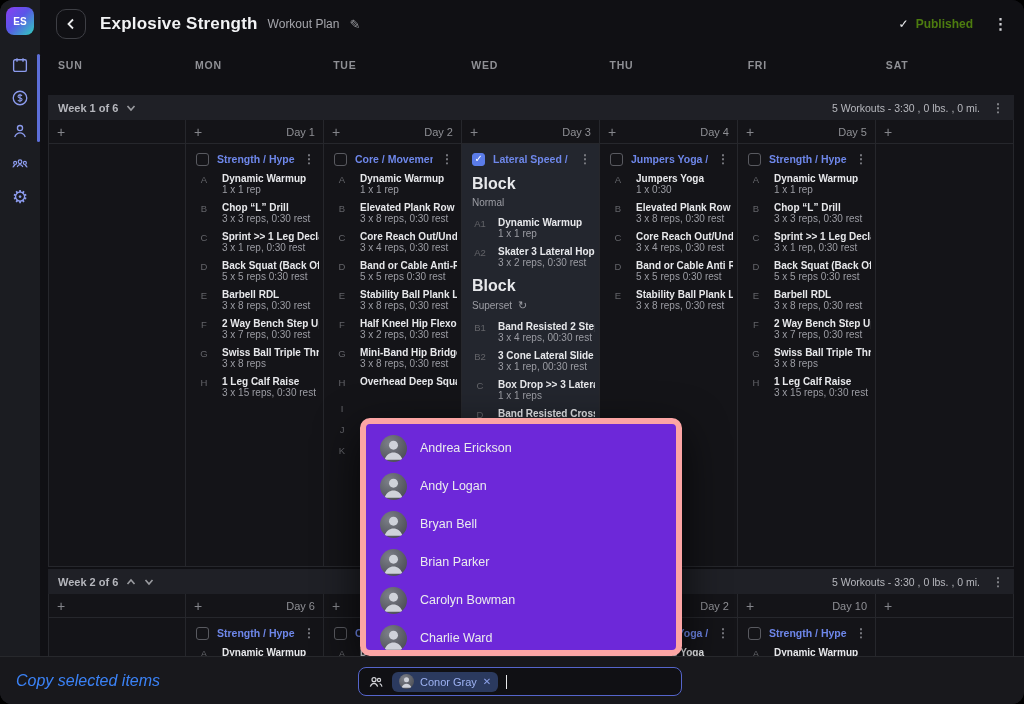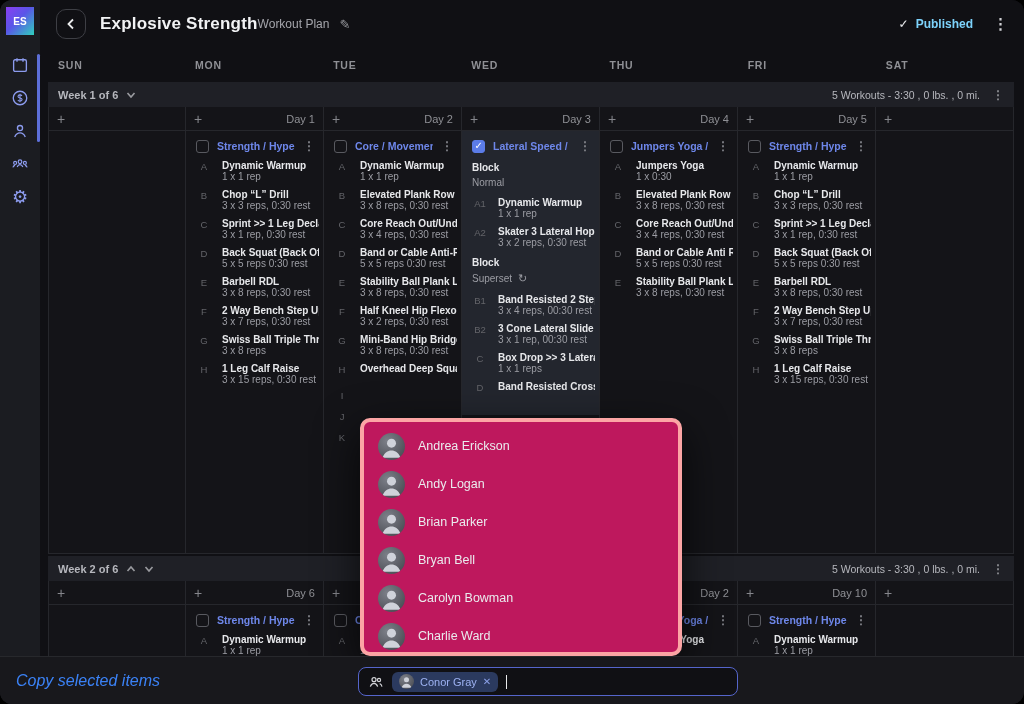--- a/index.html
+++ b/index.html
@@ -3,44 +3,44 @@
 <meta charset="utf-8">
 <style>
   * { margin:0; padding:0; box-sizing:border-box; }
   html,body { background:#000; width:1024px; height:704px; overflow:hidden;
     font-family:"Liberation Sans", sans-serif; }
   .window { position:relative; width:1024px; height:704px; background:#101014;
     border-radius:12px; overflow:hidden; }
 
   
   .sidebar { position:absolute; left:0; top:0; bottom:0; width:40px; background:#1b1c21; z-index:30; }
-  .logo { position:absolute; left:6px; top:7px; width:28px; height:28px; border-radius:0;
+  .logo { position:absolute; left:6px; top:7px; width:28px; height:28px; border-radius:8px;
     background:linear-gradient(135deg,#8a3ff2 0%,#5a55e8 45%,#2fd0bd 100%);
     color:#fff; font-size:10px; font-weight:700; display:flex; align-items:center; justify-content:center; }
   .nav { position:absolute; left:0; top:54px; width:40px; display:flex; flex-direction:column; align-items:center; gap:11px; }
   .nav-item { width:22px; height:22px; color:#8c9bee; display:flex; align-items:center; justify-content:center; }
   .nav-item svg { width:18px; height:18px; }
   .nav-item.gear { font-size:18px; line-height:18px; }
   .active-bar { position:absolute; right:0; top:54px; width:3px; height:88px; background:#5d6fd8; border-radius:2px; }
 
   
   .main { position:absolute; left:40px; top:0; right:0; bottom:48px; background:#101014; overflow:hidden; }
   .topbar { height:48px; display:flex; align-items:center; padding:2px 16px; }
   .back-btn { width:30px; height:30px; border-radius:10px; border:1px solid #3e3f45; background:transparent;
     color:#e9eaec; display:flex; align-items:center; justify-content:center; margin-right:14px; }
   .back-btn svg { width:12px; height:12px; }
   .page-title { color:#f2f3f5; font-size:17px; font-weight:700; letter-spacing:.2px; }
-  .page-subtitle { color:#a5a6ac; font-size:12px; margin-left:0; }
+  .page-subtitle { color:#a5a6ac; font-size:12px; margin-left:10px; }
   .edit-icon { color:#97989d; font-size:13px; margin-left:10px; }
   .topbar-right { margin-left:auto; display:flex; align-items:center; }
   .pub-check { color:#e9eaec; font-size:12px; margin-right:7px; }
-  .pub-label { color:#7dd3fc; font-size:12px; font-weight:600; }
+  .pub-label { color:#4d7c0f; font-size:12px; font-weight:600; }
   .top-kebab { color:#cfd0d4; font-size:15px; margin-left:20px; font-weight:700; }
 
-  .dow { height:34px; display:grid; grid-template-columns:137px repeat(6,1fr); margin:0 10px 0 8px; align-items:center; }
+  .dow { height:34px; display:grid; grid-template-columns:137px repeat(6,1fr); margin:0 10px 13px 8px; align-items:center; }
   .dow div { padding-left:10px; color:#8f9095; font-size:10.5px; font-weight:600; letter-spacing:.8px; }
 
   .week-bar { height:25px; margin:0 10px 0 8px; background:#1f2026; display:flex; align-items:center;
     justify-content:space-between; padding:0 10px; }
   .wb-left { display:flex; align-items:center; gap:8px; color:#b6b7bd; font-size:11px; font-weight:600; }
   .wb-left svg { width:10px; height:10px; color:#9a9ba0; }
   .wb-right { display:flex; align-items:center; gap:12px; color:#b6b7bd; font-size:10.5px; }
   .bar-kebab { color:#8f9095; font-size:12px; font-weight:700; }
 
   .grid { margin:0 10px 0 8px; display:grid; grid-template-columns:137px repeat(6,1fr);
@@ -63,40 +63,40 @@
   .kebab { color:#85868c; font-size:12px; font-weight:700; }
 
   .ex-row { display:flex; margin-bottom:7px; }
   .ex-letter { width:36px; flex:none; text-align:center; color:#636469; font-size:9.5px; padding-top:1px; min-height:14px; }
   .ex-main { flex:1; overflow:hidden; padding-right:4px; }
   .ex-name { color:#e7e8eb; font-size:10px; font-weight:600; white-space:nowrap; overflow:hidden; }
   .ex-detail { color:#9c9da4; font-size:10px; white-space:nowrap; overflow:hidden; }
   .ex-detail:empty { margin-top:0; height:8px; }
 
   .block-row { padding:2px 10px 9px; }
-  .block-title { color:#e7e8eb; font-size:10px; font-weight:600; }
+  .block-title { color:#e7e8eb; font-size:16px; font-weight:600; }
   .block-sub { color:#9c9da4; font-size:10px; margin-top:4px; }
   .loop { margin-left:6px; font-size:11px; color:#9c9da4; }
 
   
-  .people-dropdown { position:absolute; left:360px; top:418px; width:322px; height:238px; background:#be185d;
-    border:4px solid #fca5a5; border-radius:10px; box-shadow:0 14px 44px rgba(0,0,0,.7); z-index:50; overflow:hidden; }
+  .people-dropdown { position:absolute; left:360px; top:418px; width:322px; height:238px; background:#6d28d9;
+    border:6px solid #fca5a5; border-radius:10px; box-shadow:0 14px 44px rgba(0,0,0,.7); z-index:50; overflow:hidden; }
   .people-dropdown ul { list-style:none; padding:5px 0; }
   .person { display:flex; align-items:center; gap:13px; padding:6px 14px; height:38px; }
   .avatar { width:27px; height:27px; border-radius:50%; flex:none; overflow:hidden;
     background:radial-gradient(circle at 35% 30%, #7d8089, #41434a); }
   .avatar svg { width:100%; height:100%; }
   .person-name { color:#eaebee; font-size:12.5px; }
 
   
   .footer { position:absolute; left:0; right:0; bottom:0; height:48px; background:#18181c;
     border-top:1px solid #27282c; border-radius:0 0 12px 12px; display:flex; align-items:center;
     padding:0 16px; z-index:60; }
   .footer-msg { color:#3b82f6; font-size:16px;font-style:italic; }
-  .assign-input { position:absolute; left:358px; top:10px; width:380px; height:29px; border-radius:8px;
+  .assign-input { position:absolute; left:358px; top:10px; width:324px; height:29px; border-radius:8px;
     border:1.5px solid #5565cb; background:#101014; display:flex; align-items:center; gap:8px; padding:0 9px; }
   .assign-input svg { width:16px; height:16px; color:#d3d4d8; flex:none; }
   .chip { background:#2b3a5f; border-radius:6px; height:20px; display:flex; align-items:center; gap:6px;
     padding:0 7px; color:#9db2f2; font-size:11px; }
   .chip-avatar { width:15px; height:15px; border-radius:50%; overflow:hidden;
     background:radial-gradient(circle at 35% 30%, #7d8089, #41434a); flex:none; }
   .chip-avatar svg { width:100%; height:100%; }
   .chip-x { color:#8ba0e8; font-size:10px; }
   .caret { width:1px; height:14px; background:#e9eaec; }
   .footer-btns { margin-left:auto; display:flex; gap:10px; }
@@ -685,28 +685,28 @@
               <circle cx="12" cy="9" r="4" fill="#cfd2da"></circle>
               <path d="M4 22c1.6-4.4 4.6-6.5 8-6.5s6.4 2.1 8 6.5z" fill="#cfd2da"></path>
             </svg></span>
           <span class="person-name">Andy Logan</span>
         </li>
         <li class="person">
           <span class="avatar"><svg viewBox="0 0 24 24">
               <circle cx="12" cy="9" r="4" fill="#cfd2da"></circle>
               <path d="M4 22c1.6-4.4 4.6-6.5 8-6.5s6.4 2.1 8 6.5z" fill="#cfd2da"></path>
             </svg></span>
-          <span class="person-name">Brian Parker</span>
+          <span class="person-name">Bryan Bell</span>
         </li>
         <li class="person">
           <span class="avatar"><svg viewBox="0 0 24 24">
               <circle cx="12" cy="9" r="4" fill="#cfd2da"></circle>
               <path d="M4 22c1.6-4.4 4.6-6.5 8-6.5s6.4 2.1 8 6.5z" fill="#cfd2da"></path>
             </svg></span>
-          <span class="person-name">Bryan Bell</span>
+          <span class="person-name">Brian Parker</span>
         </li>
         <li class="person">
           <span class="avatar"><svg viewBox="0 0 24 24">
               <circle cx="12" cy="9" r="4" fill="#cfd2da"></circle>
               <path d="M4 22c1.6-4.4 4.6-6.5 8-6.5s6.4 2.1 8 6.5z" fill="#cfd2da"></path>
             </svg></span>
           <span class="person-name">Carolyn Bowman</span>
         </li>
         <li class="person">
           <span class="avatar"><svg viewBox="0 0 24 24">

